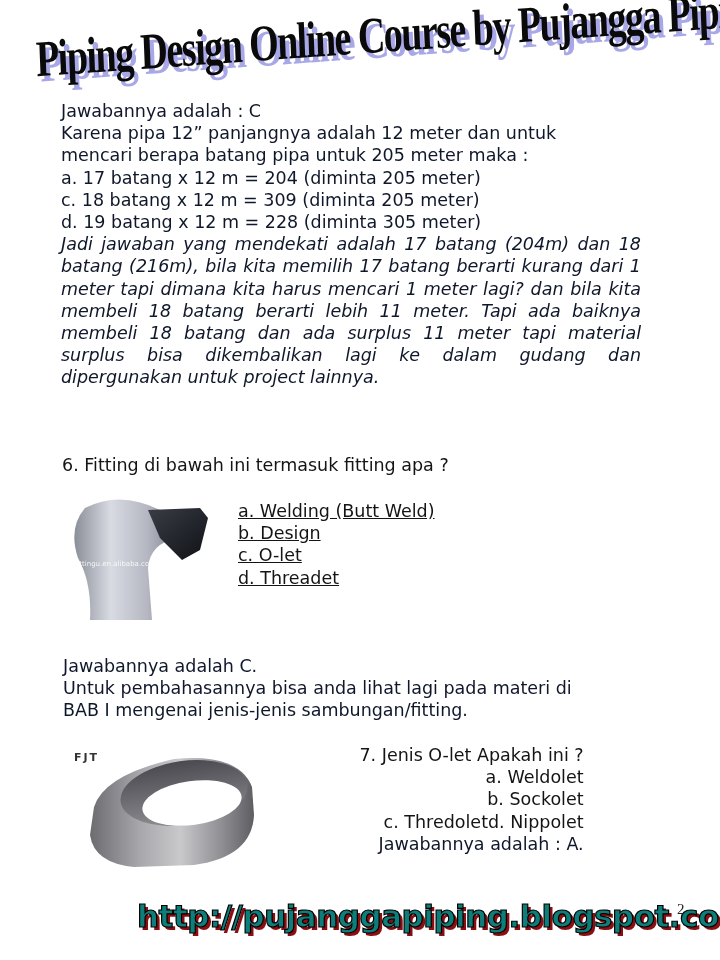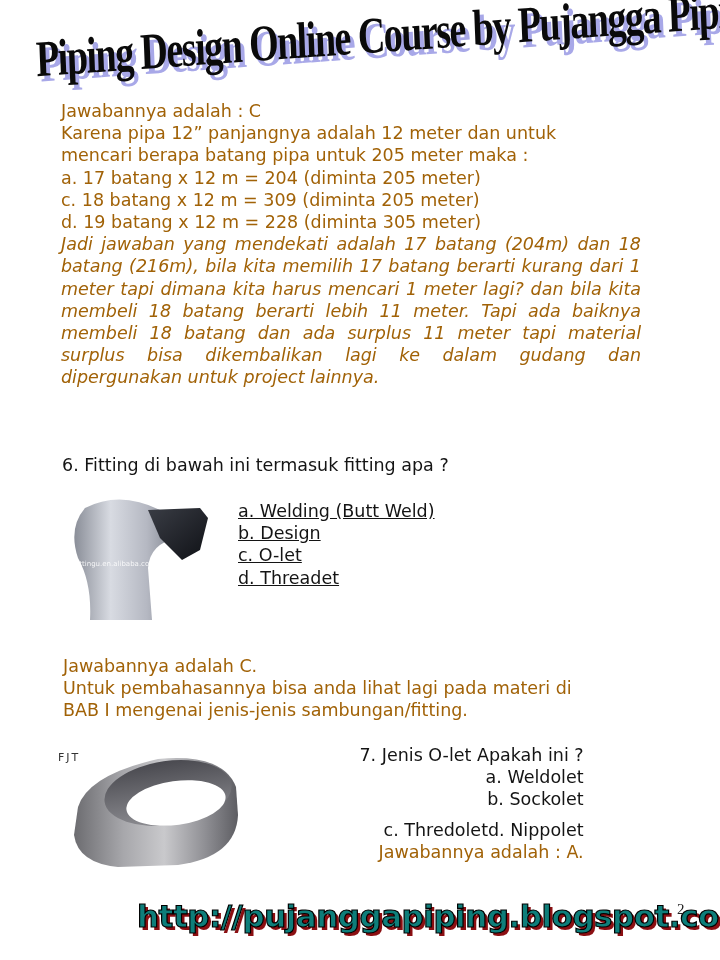--- a/index.html
+++ b/index.html
@@ -24,21 +24,21 @@
       font-weight: bold;
       font-size: 38px;
       color: #0a0a0a;
       letter-spacing: -1.5px;
       transform: scaleY(1.35) rotate(-3deg);
       transform-origin: left center;
       text-shadow: 4px 4px 0 #a8a8e8;
       white-space: nowrap;
       line-height: 75px;
     }
-    .blue { color: #a16207; }
+    .blue { color: #0f172a; }
     .black { color: #141414; }
     .text {
       font-family: "DejaVu Sans", sans-serif;
       font-size: 17.5px;
       line-height: 22.2px;
     }
     .answer1 {
       position: absolute;
       left: 61px;
       top: 100px;
@@ -70,33 +70,34 @@
       text-decoration: underline;
     }
     .answer2 {
       position: absolute;
       left: 63px;
       top: 655px;
       white-space: nowrap;
     }
     .olet-img {
       position: absolute;
-      left: 58px;
+      left: 74px;
       top: 745px;
       width: 200px;
       height: 125px;
+      font-weight: bold;
     }
     .q7 {
       position: absolute;
       left: 288px;
       top: 744px;
       white-space: nowrap;
       text-align: right;
     }
-    .q7 .row { display: flex; margin-top: 8px; }
+    .q7 .row { display: flex; }
     .q7 .opt-c { width: 200px; }
     .footer-url {
       position: absolute;
       left: 137px;
       top: 898px;
       font-family: "DejaVu Sans", sans-serif;
       font-weight: bold;
       font-size: 31px;
       color: #0e7e7a;
       letter-spacing: -0.5px;

